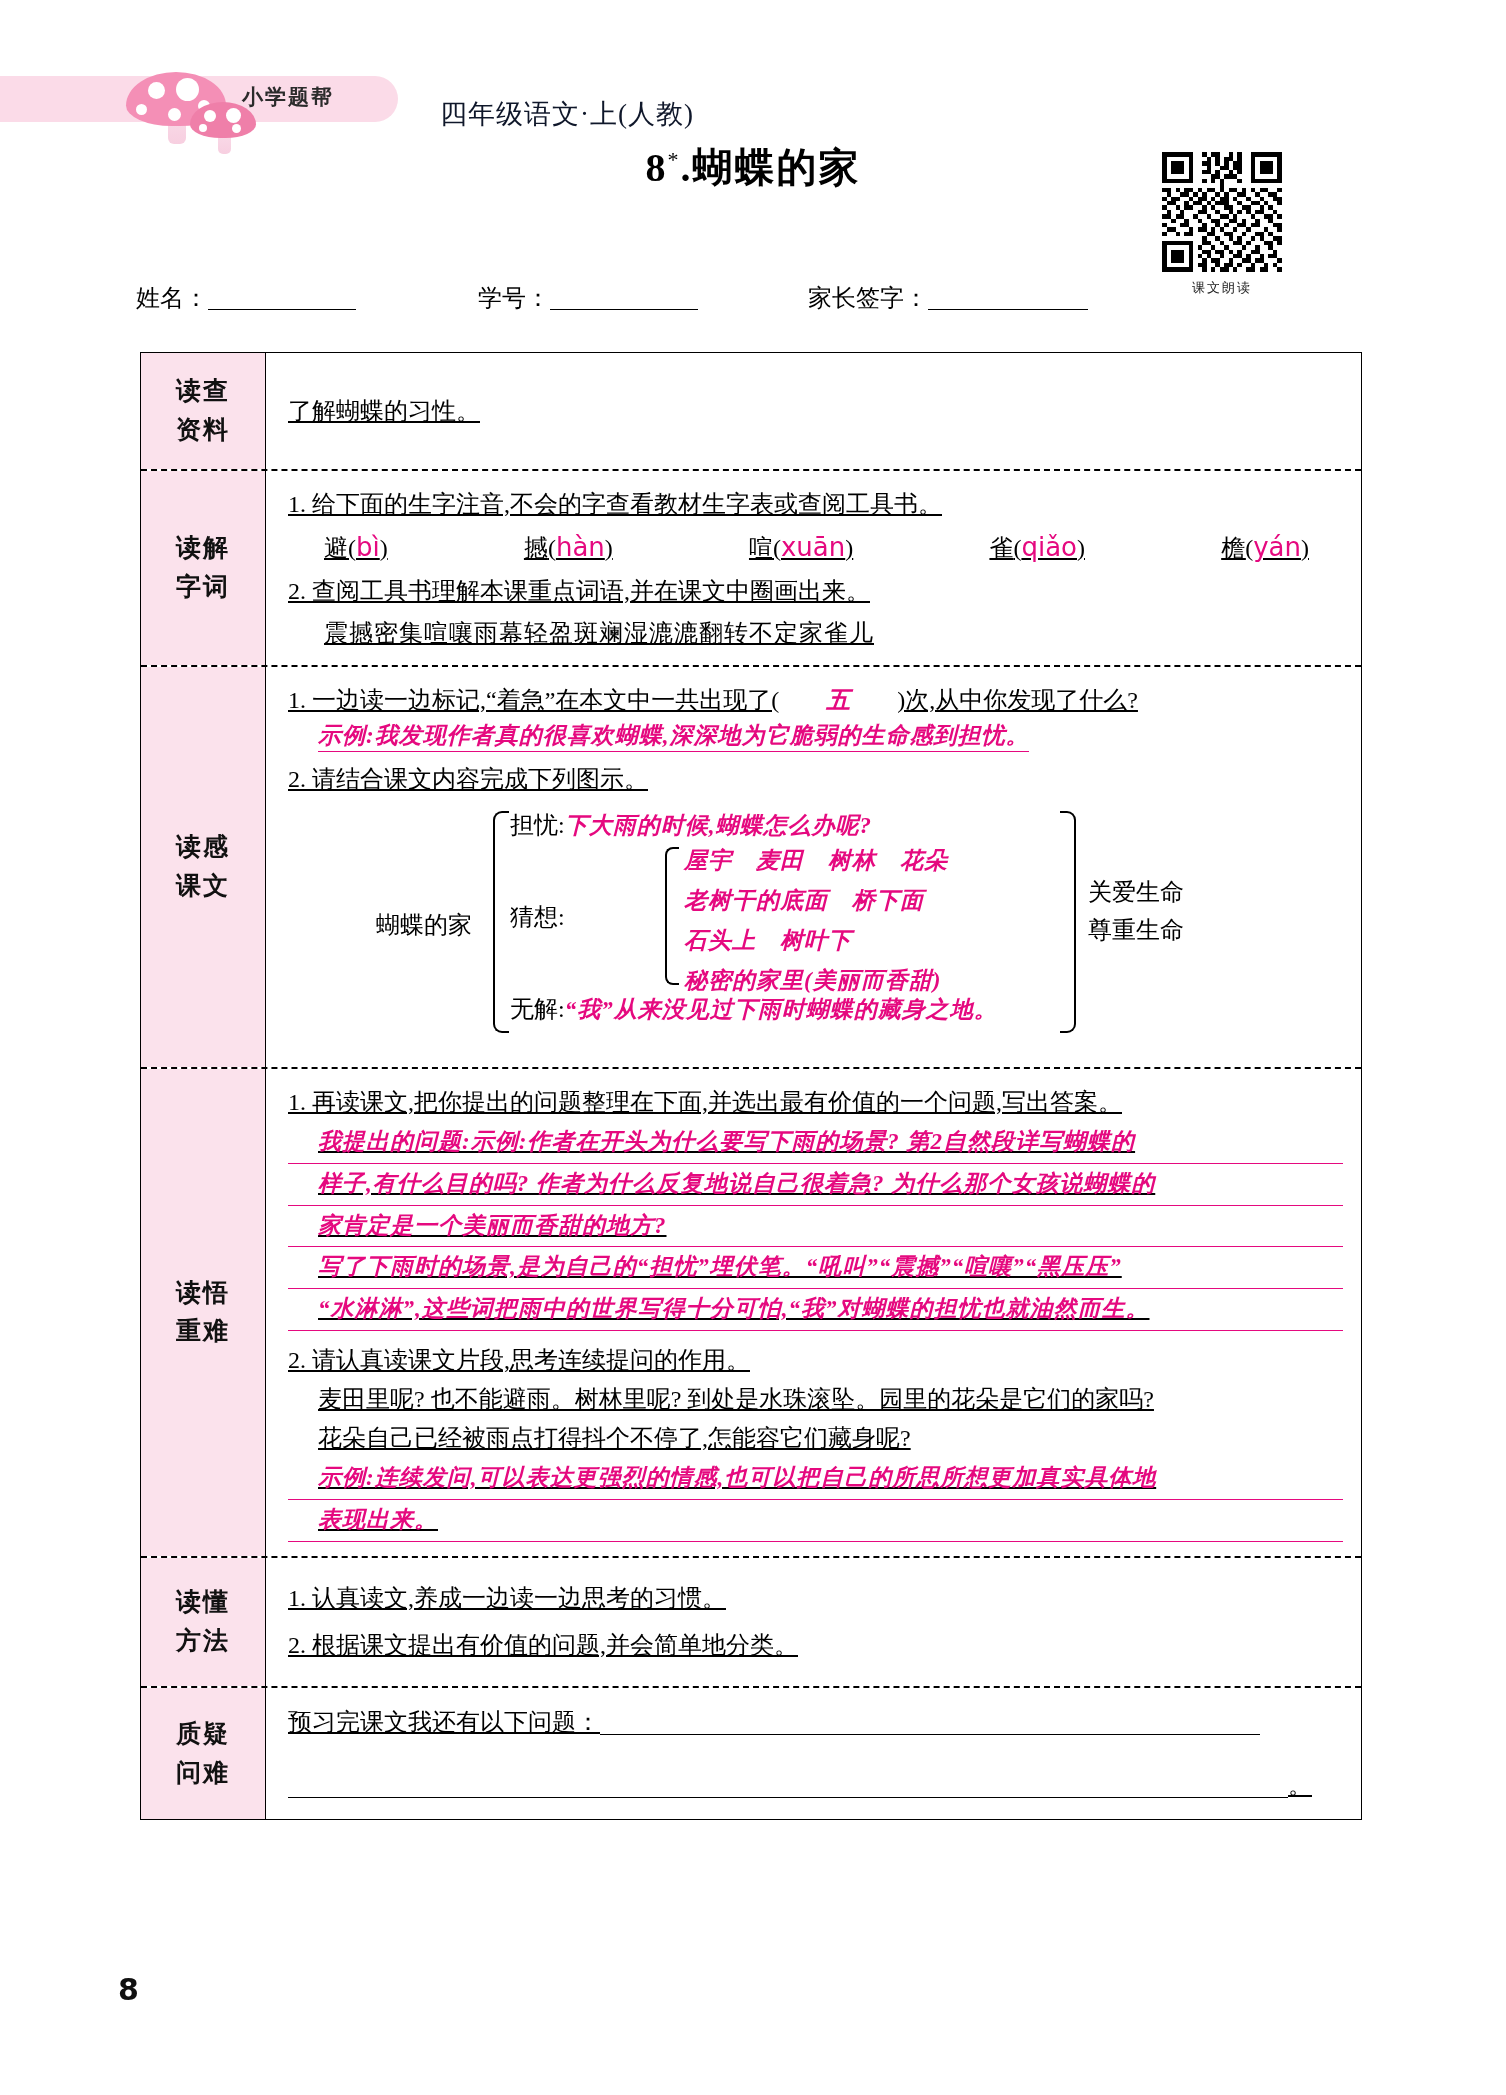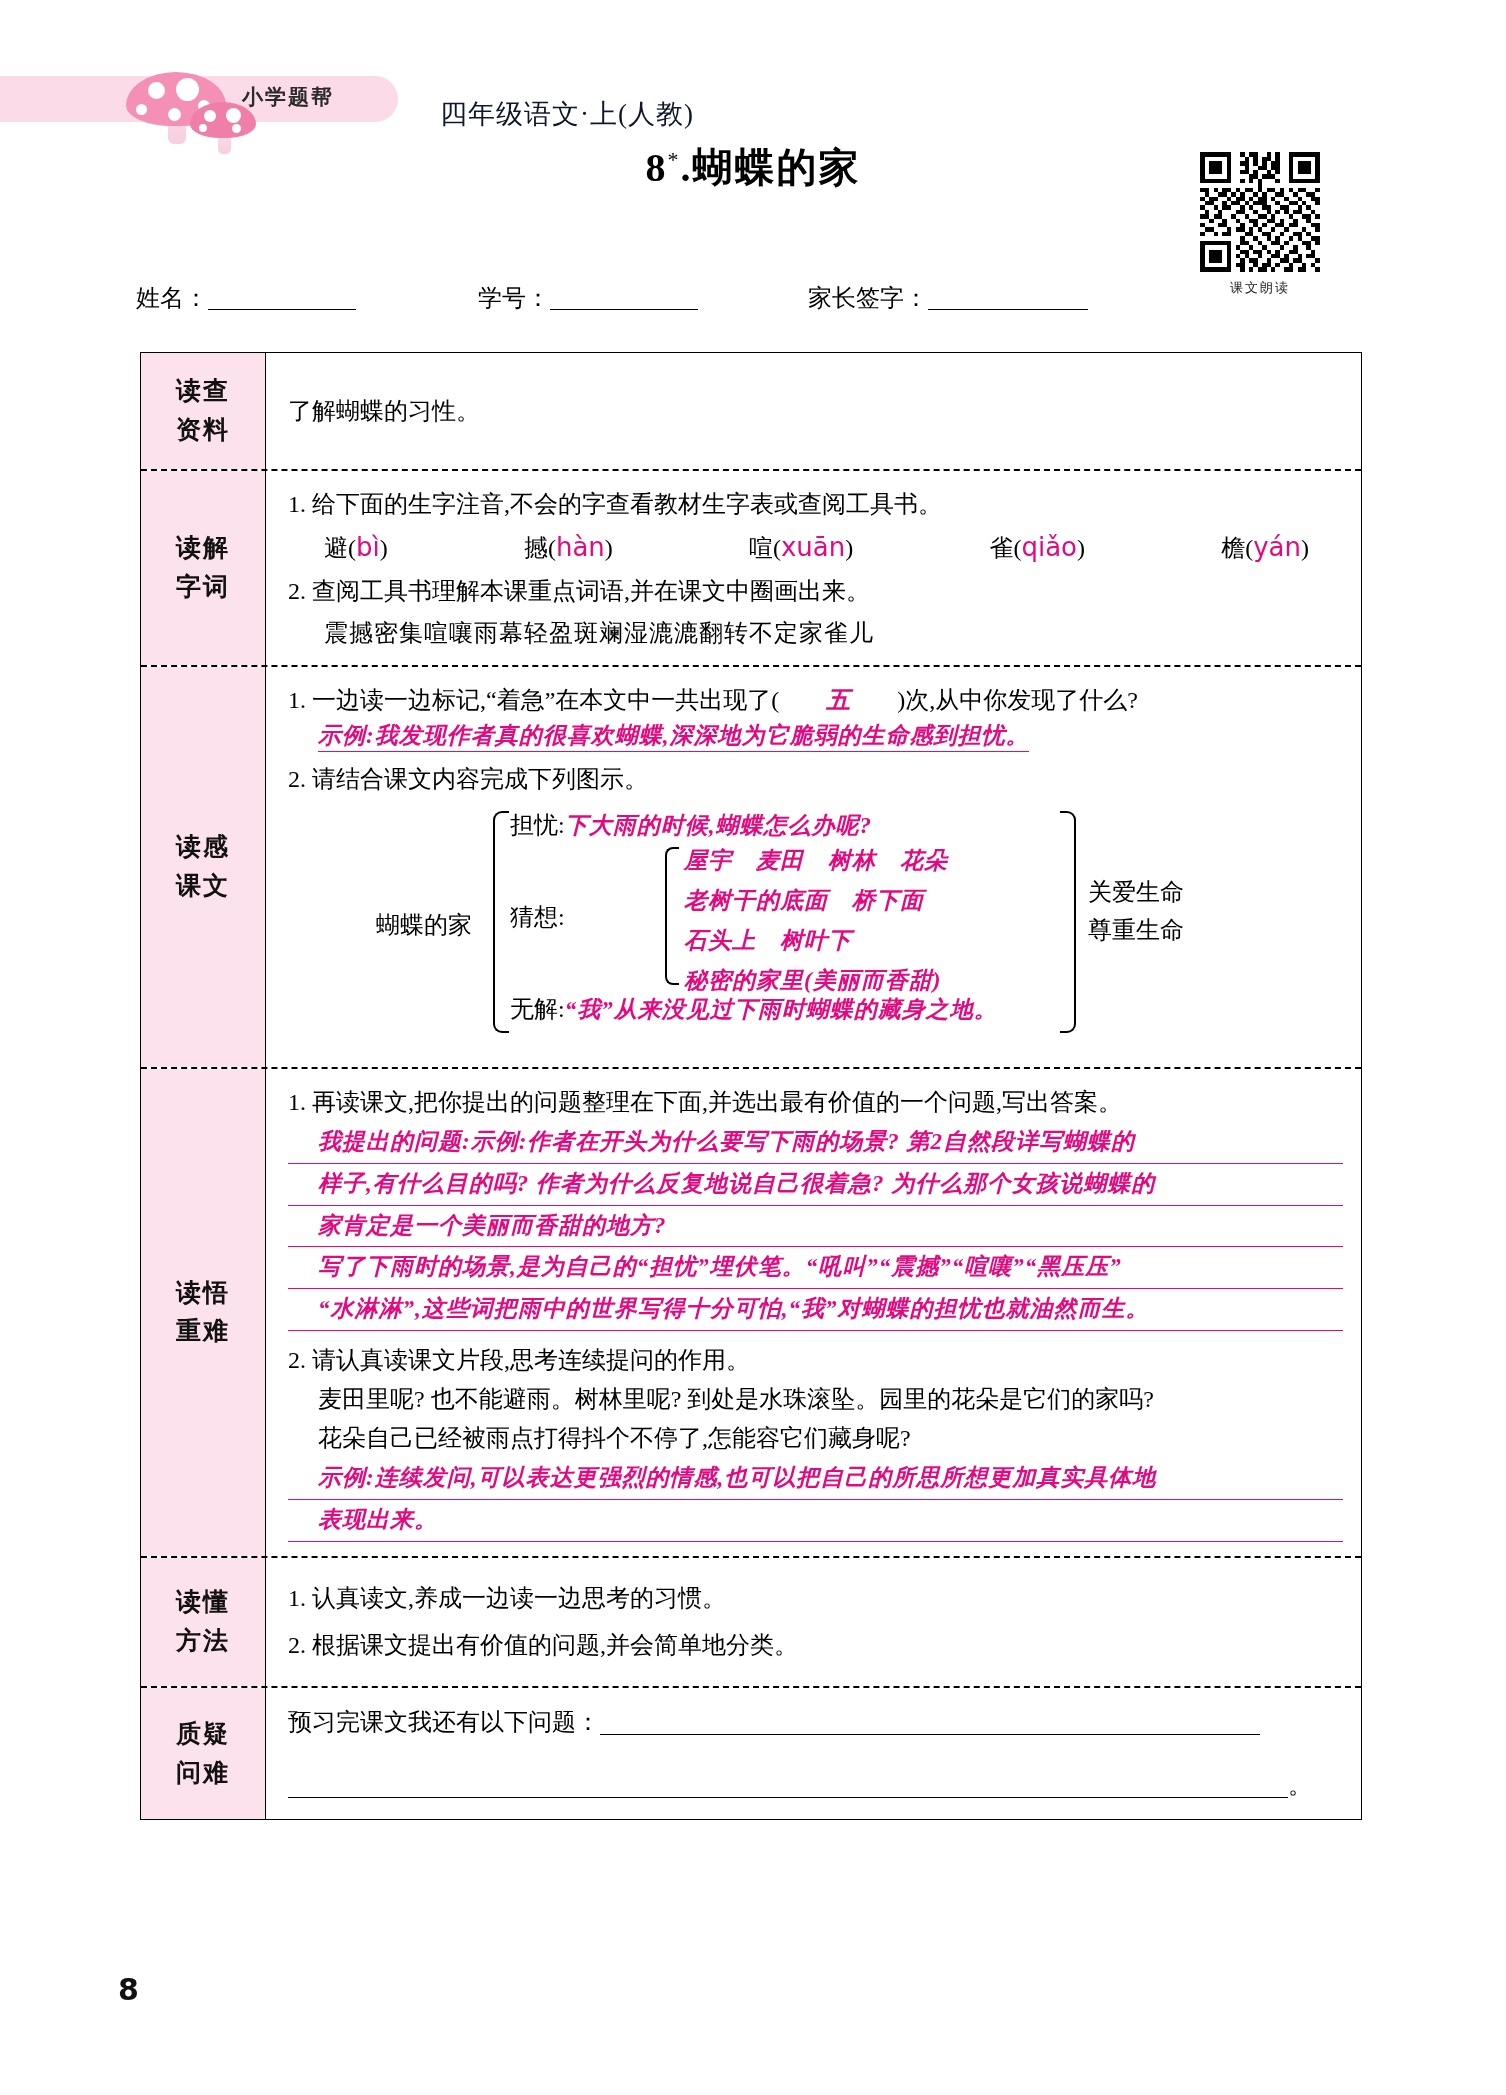--- a/index.html
+++ b/index.html
@@ -34,21 +34,21 @@
   }
 
   
   .title{
     position:absolute;left:0;top:140px;width:1506px;text-align:center;
     font-size:40px;font-weight:bold;letter-spacing:2px;
   }
   .title .star{font-size:22px;vertical-align:super;font-weight:normal;}
 
   
-  .qrbox{position:absolute;left:1196px;top:148px;width:128px;}
+  .qrbox{position:absolute;left:1158px;top:148px;width:128px;}
   .qrimg{width:128px;height:128px;display:block;}
   .qrcap{
     text-align:center;font-size:13px;margin-top:3px;letter-spacing:2px;
     font-family:"Liberation Serif","DejaVu Serif",serif;color:#222;
   }
 
   
   .namerow{position:absolute;left:0;top:282px;width:1506px;font-size:24px;}
   .nameitem{position:absolute;white-space:nowrap;}
   .nm1{left:136px;} .nm2{left:478px;} .nm3{left:808px;}
@@ -62,21 +62,21 @@
   }
   .trow{display:flex;align-items:stretch;border-bottom:2px dashed #000;}
   .trow:last-child{border-bottom:none;}
   .lbl{
     width:124px;min-width:124px;background:#fbe2ec;
     border-right:1.7px solid #000;
     display:flex;flex-direction:column;align-items:center;justify-content:center;
     font-family:"DejaVu Sans","Liberation Sans",sans-serif;
     font-weight:bold;font-size:25px;line-height:1.55;letter-spacing:2px;color:#111;
   }
-  .cellwrap{flex:1;padding:14px 18px 14px 22px;box-sizing:border-box;}
+  .cellwrap{flex:1;padding:14px 18px 14px 22px;box-sizing:border-box;text-decoration:underline;}
   .q{font-size:24px;line-height:1.62;letter-spacing:0px;}
   .sub{font-size:24px;line-height:1.62;padding-left:30px;}
   .hwline{
     color:#e5097f;font-family:"Liberation Serif","DejaVu Serif",serif;
     font-style:italic;font-weight:bold;font-size:23px;letter-spacing:1px;
     border-bottom:1.4px solid #e5097f;display:block;padding-left:30px;
     line-height:1.78;
   }
   .hwplain{
     color:#e5097f;font-family:"Liberation Serif","DejaVu Serif",serif;

